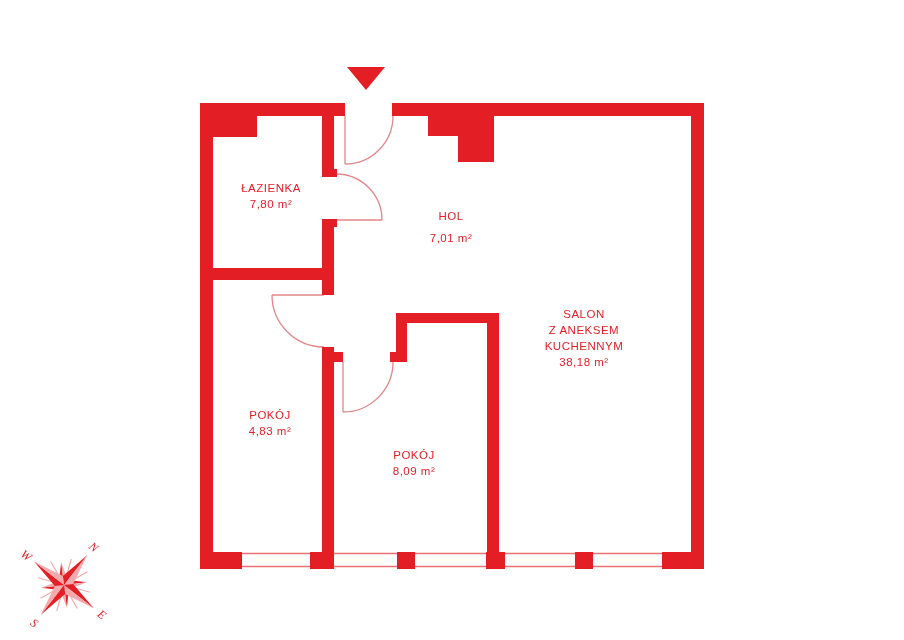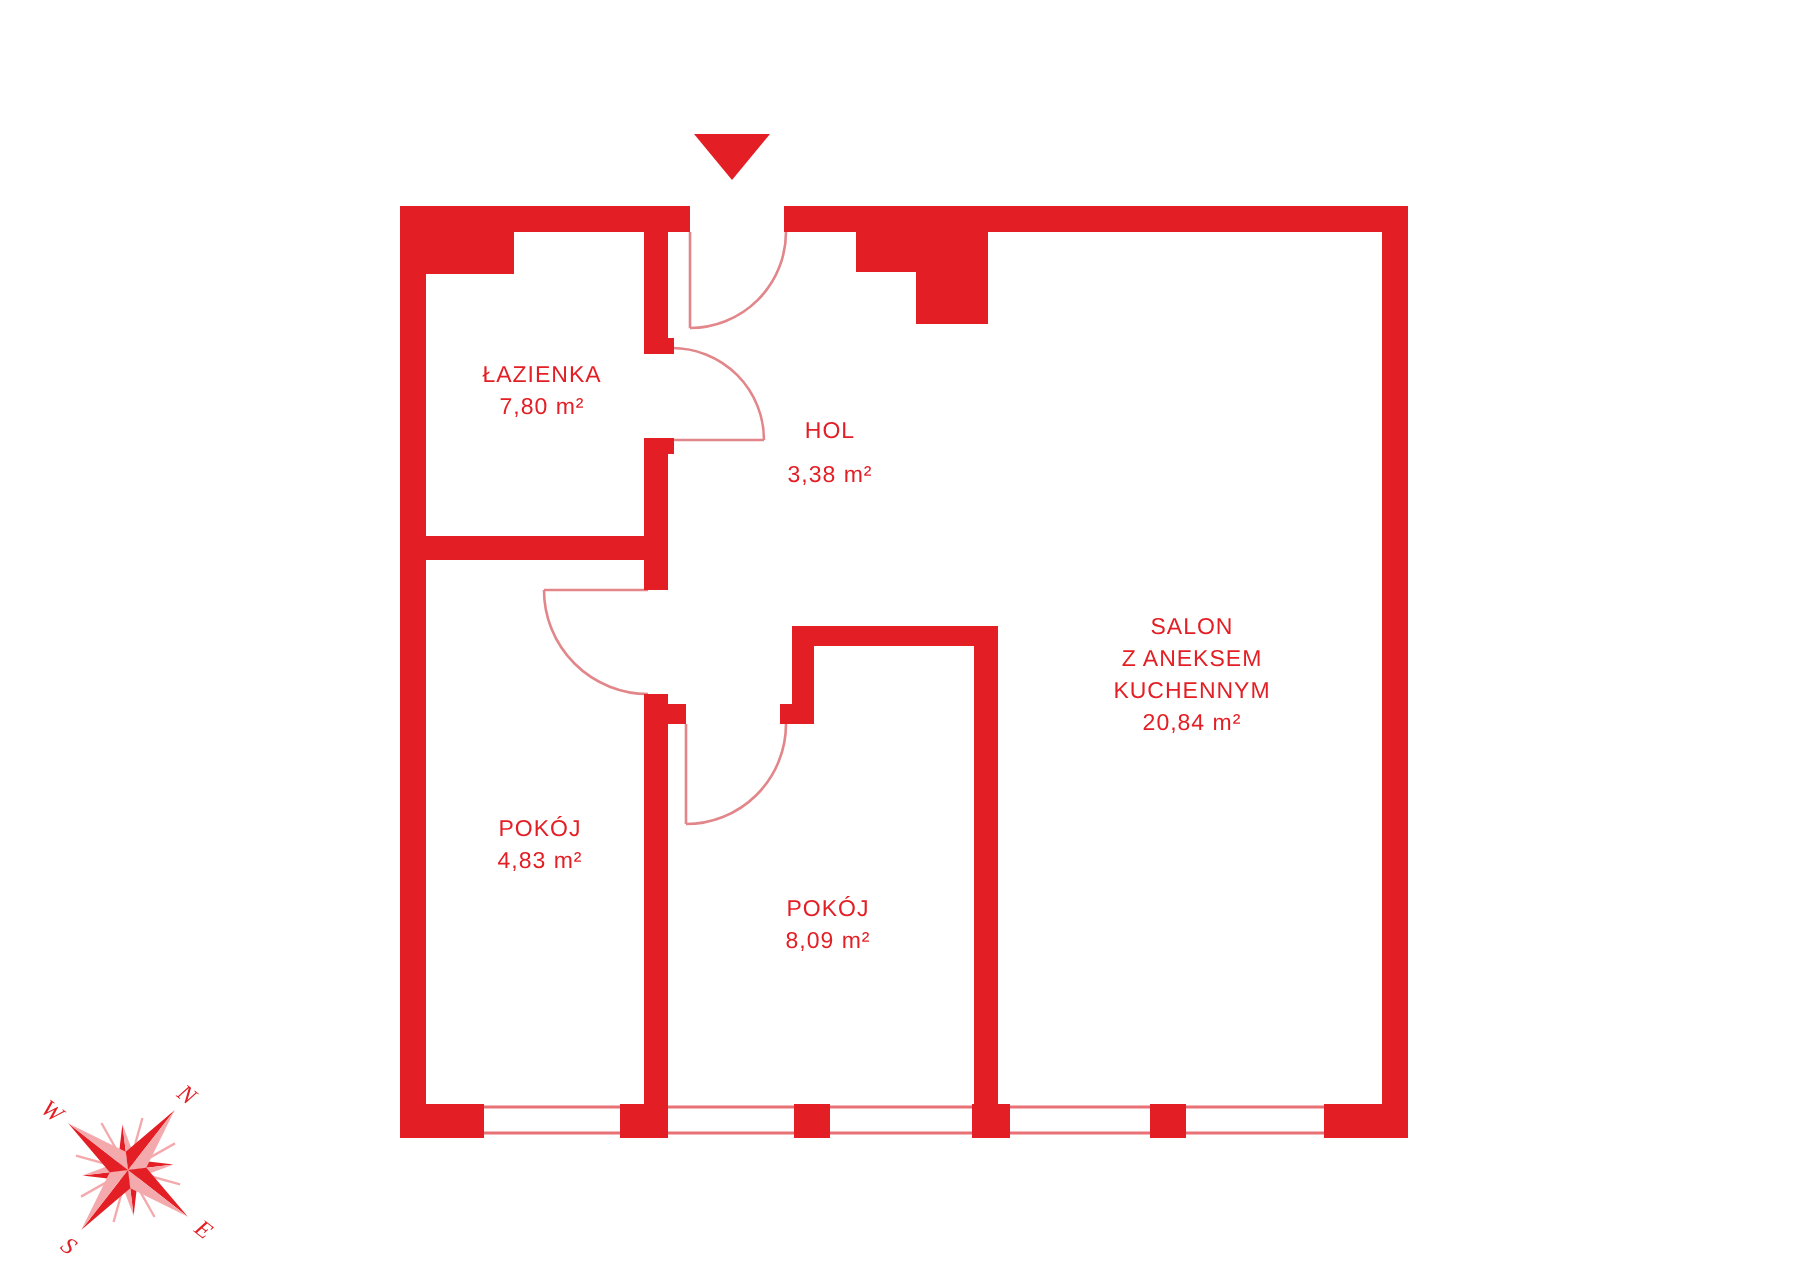--- a/index.html
+++ b/index.html
@@ -10,21 +10,21 @@
   }
   .wall{position:absolute;background:#e31e24;}
   .overlay{position:absolute;left:0;top:0;z-index:1;}
   .wall{z-index:2;}
   .room-label{
     position:absolute;z-index:3;color:#e31e24;text-align:center;
     font-size:11.5px;line-height:16px;letter-spacing:0.5px;white-space:nowrap;
     transform:translate(-50%,-50%);
   }
   .room-label .nm{text-transform:uppercase;}
-  .hol-spacing{line-height:22px;}
+  .hol-spacing{line-height:22px;margin-left:36px;}
   #compass{position:absolute;left:4px;top:525px;z-index:3;}
 </style>
 </head>
 <body>
 
 <div id="canvas">
 
   <svg class="overlay" width="904" height="640" viewBox="0 0 904 640">
 
     <line x1="213" y1="553.5" x2="691" y2="553.5" stroke="#e87176" stroke-width="1.6"></line>
@@ -77,28 +77,28 @@
   <div class="wall" style="left:396px;top:313px;width:103px;height:10px"></div>
   <div class="wall" style="left:487px;top:313px;width:12px;height:256px"></div>
 
   <div class="room-label" style="left:271px;top:196px">
     <div class="nm">ŁAZIENKA</div>
     <div>7,80 m²</div>
   </div>
 
   <div class="room-label hol-spacing" style="left:415px;top:227px">
     <div class="nm">HOL</div>
-    <div>3,38 m²</div>
+    <div>7,01 m²</div>
   </div>
 
-  <div class="room-label" style="left:596px;top:338px">
+  <div class="room-label" style="left:584px;top:338px">
     <div class="nm">SALON</div>
     <div class="nm">Z ANEKSEM</div>
     <div class="nm">KUCHENNYM</div>
-    <div>20,84 m²</div>
+    <div>38,18 m²</div>
   </div>
 
   <div class="room-label" style="left:270px;top:423px">
     <div class="nm">POKÓJ</div>
     <div>4,83 m²</div>
   </div>
 
   <div class="room-label" style="left:414px;top:463px">
     <div class="nm">POKÓJ</div>
     <div>8,09 m²</div>

